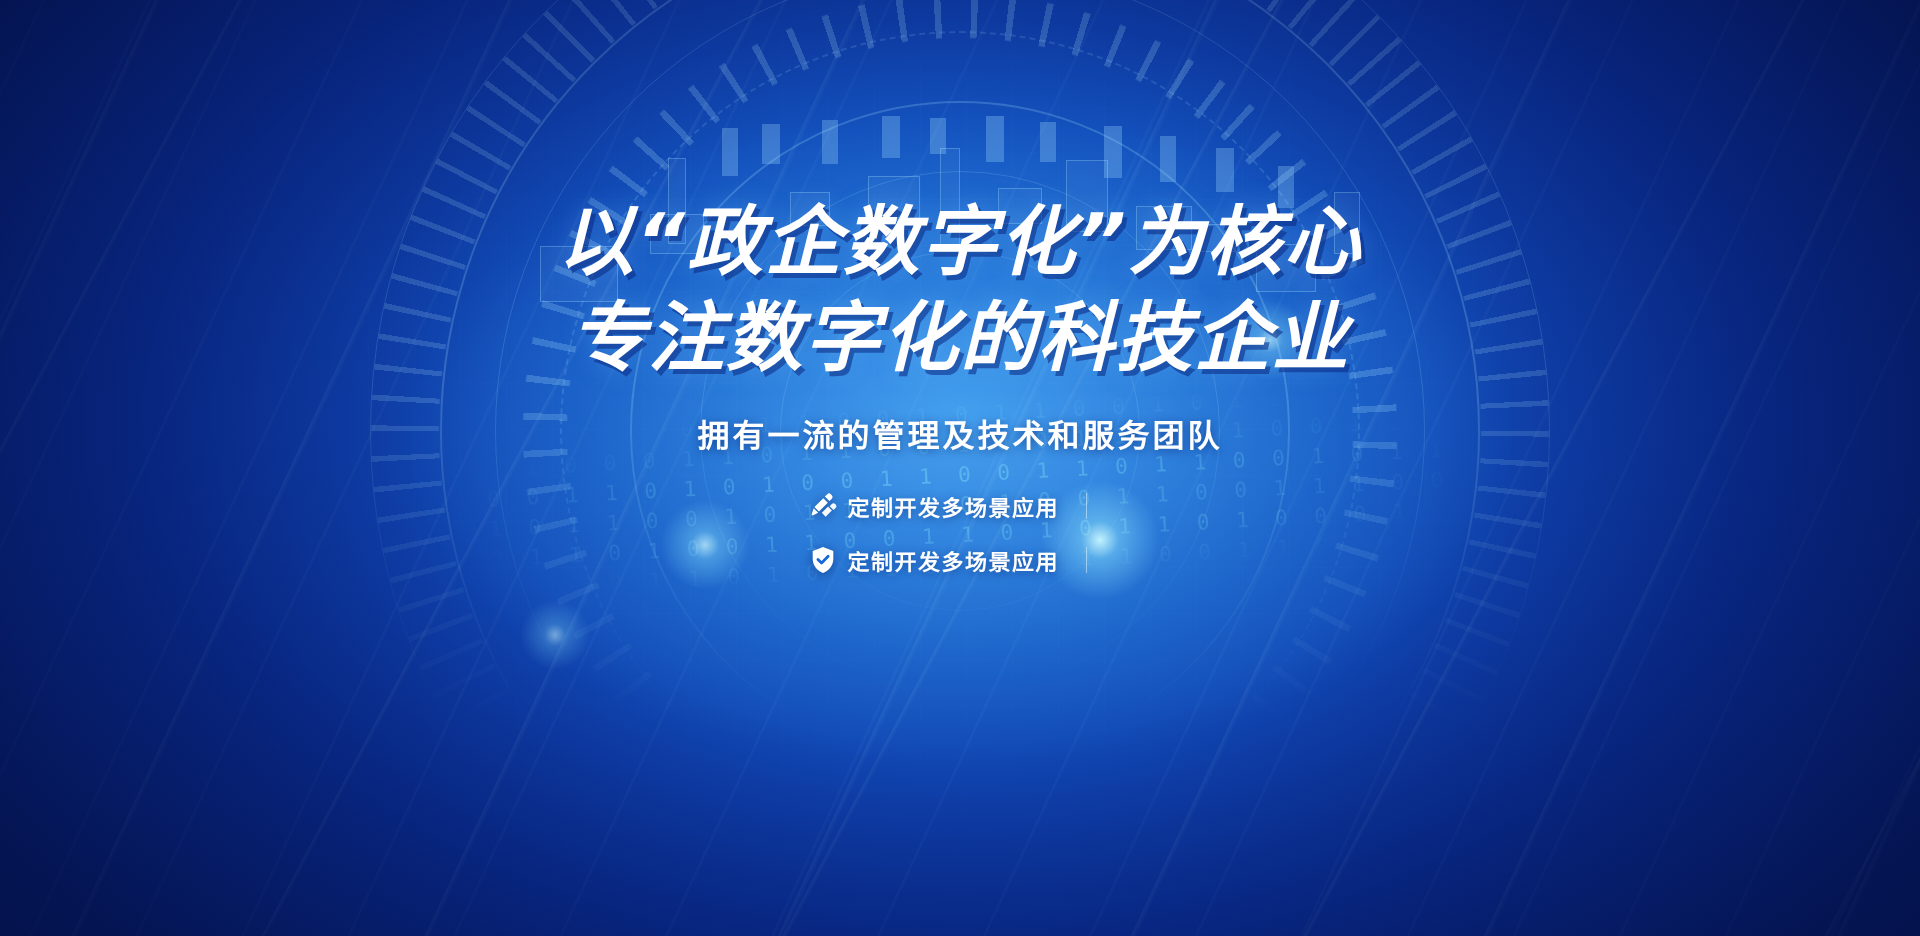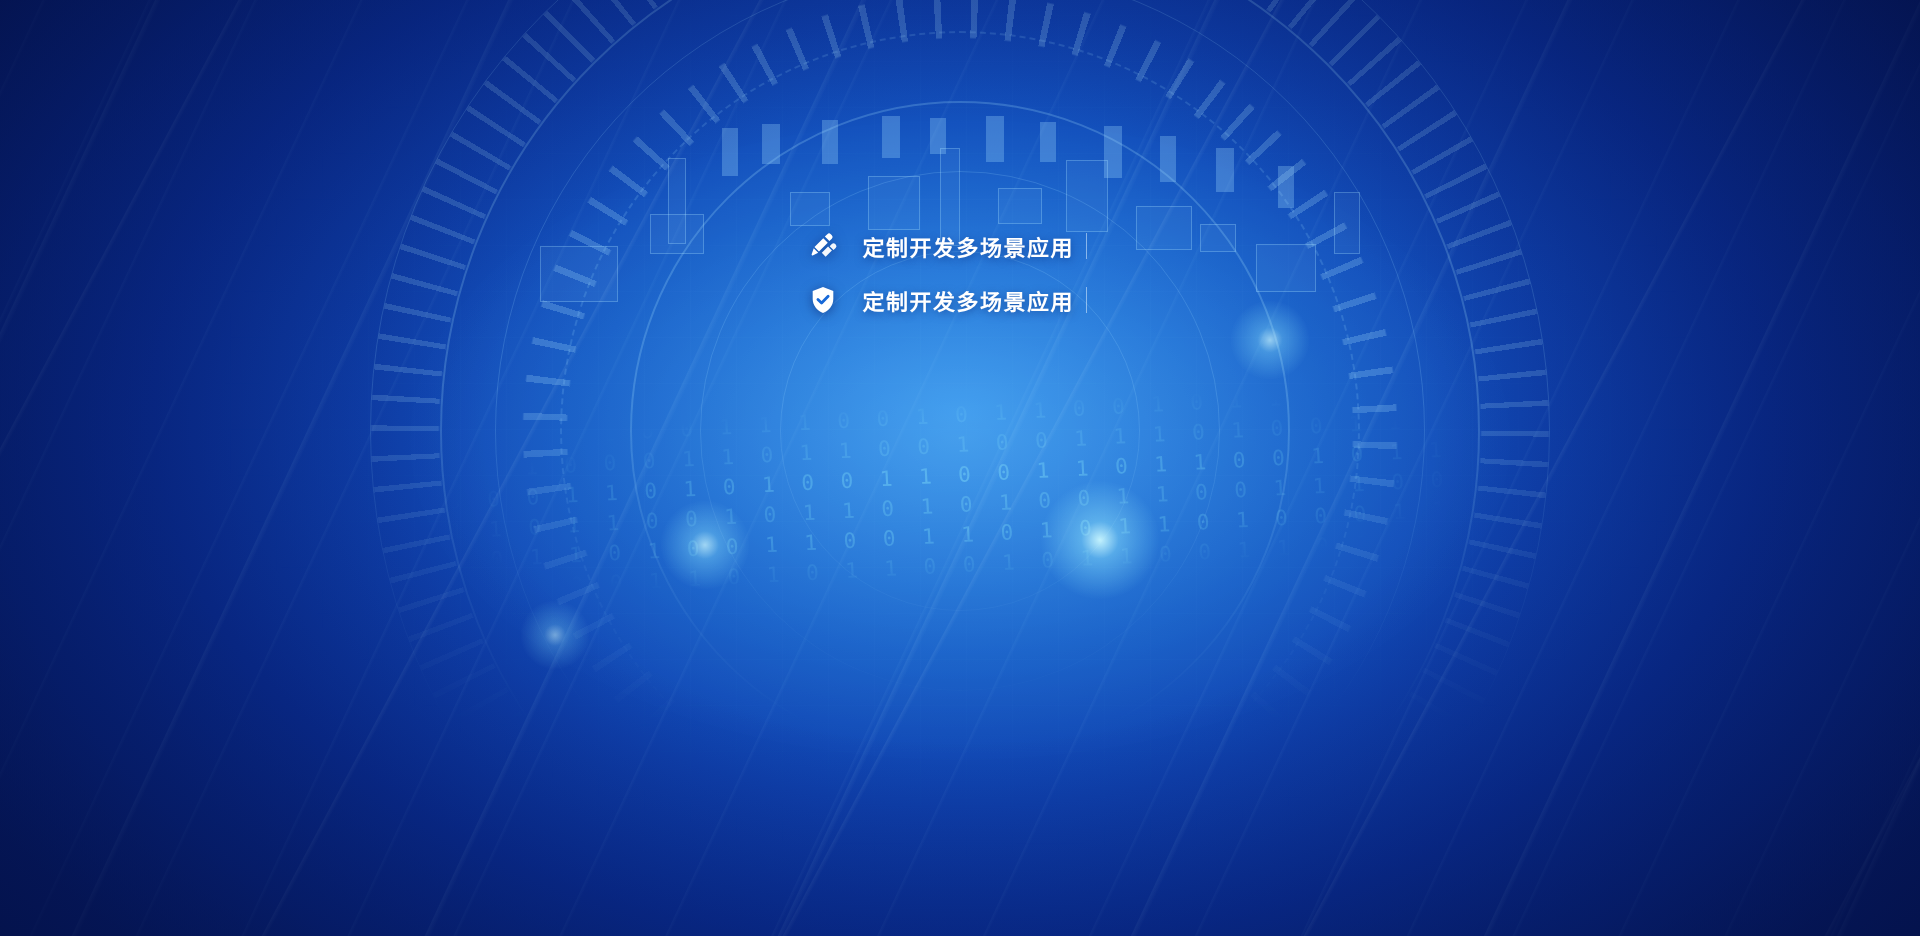--- a/index.html
+++ b/index.html
@@ -176,21 +176,21 @@
     white-space:nowrap;
   }
 
   .features {
     margin-top: 34px;
     display:flex; flex-direction:column; gap:22px;
     align-items:flex-start;
   }
   .feature-row { display:flex; align-items:center; }
   .feature {
-    display:flex; align-items:center; gap:25px;
+    display:flex; align-items:center; gap:10px;
     width: 272px;
   }
   .feature .ficon {
     width:30px; height:30px; flex:0 0 30px;
     display:flex; align-items:center; justify-content:center;
     filter: drop-shadow(0 2px 6px rgba(5,30,100,.55));
   }
   .feature .ficon svg { width:30px; height:30px; display:block; }
   .feature .flabel {
     color:#ffffff; font-size:22px; font-weight:700; letter-spacing:1.5px;
@@ -265,21 +265,26 @@
 
   <div class="glow" style="left:1040px; top:480px; width:120px; height:120px;"></div>
   <div class="glow" style="left:660px;  top:500px; width:90px;  height:90px; opacity:.8;"></div>
   <div class="glow" style="left:1230px; top:300px; width:80px;  height:80px; opacity:.75;"></div>
   <div class="glow" style="left:520px;  top:600px; width:70px;  height:70px; opacity:.6;"></div>
 
   <div class="bg-layer vignette"></div>
 
   <div class="content">
 
-
+    <div class="headline">
+      <span class="hl line1">以“政企数字化”为核心</span>
+      <span class="hl line2">专注数字化的科技企业</span>
+    </div>
+
+    <div class="subtitle">拥有一流的管理及技术和服务团队</div>
 
     <div class="features">
 
       <div class="feature-row">
         <div class="feature">
           <span class="ficon">
             <svg viewBox="0 0 32 32" fill="#ffffff" aria-hidden="true">
               <path d="M20.6 3.4a2.6 2.6 0 0 1 3.7 0l1.1 1.1a2.6 2.6 0 0 1 0 3.7l-2.6 2.6-4.8-4.8 2.6-2.6z"></path>
               <path d="M25.4 13.9a2.6 2.6 0 0 1 3.7 0l.4.4a2.6 2.6 0 0 1 0 3.7l-2.3 2.3-4.1-4.1 2.3-2.3z" opacity=".95"></path>
               <path d="M16.3 7.7l4.8 4.8-9.4 9.4-4.8-4.8 9.4-9.4z"></path>

